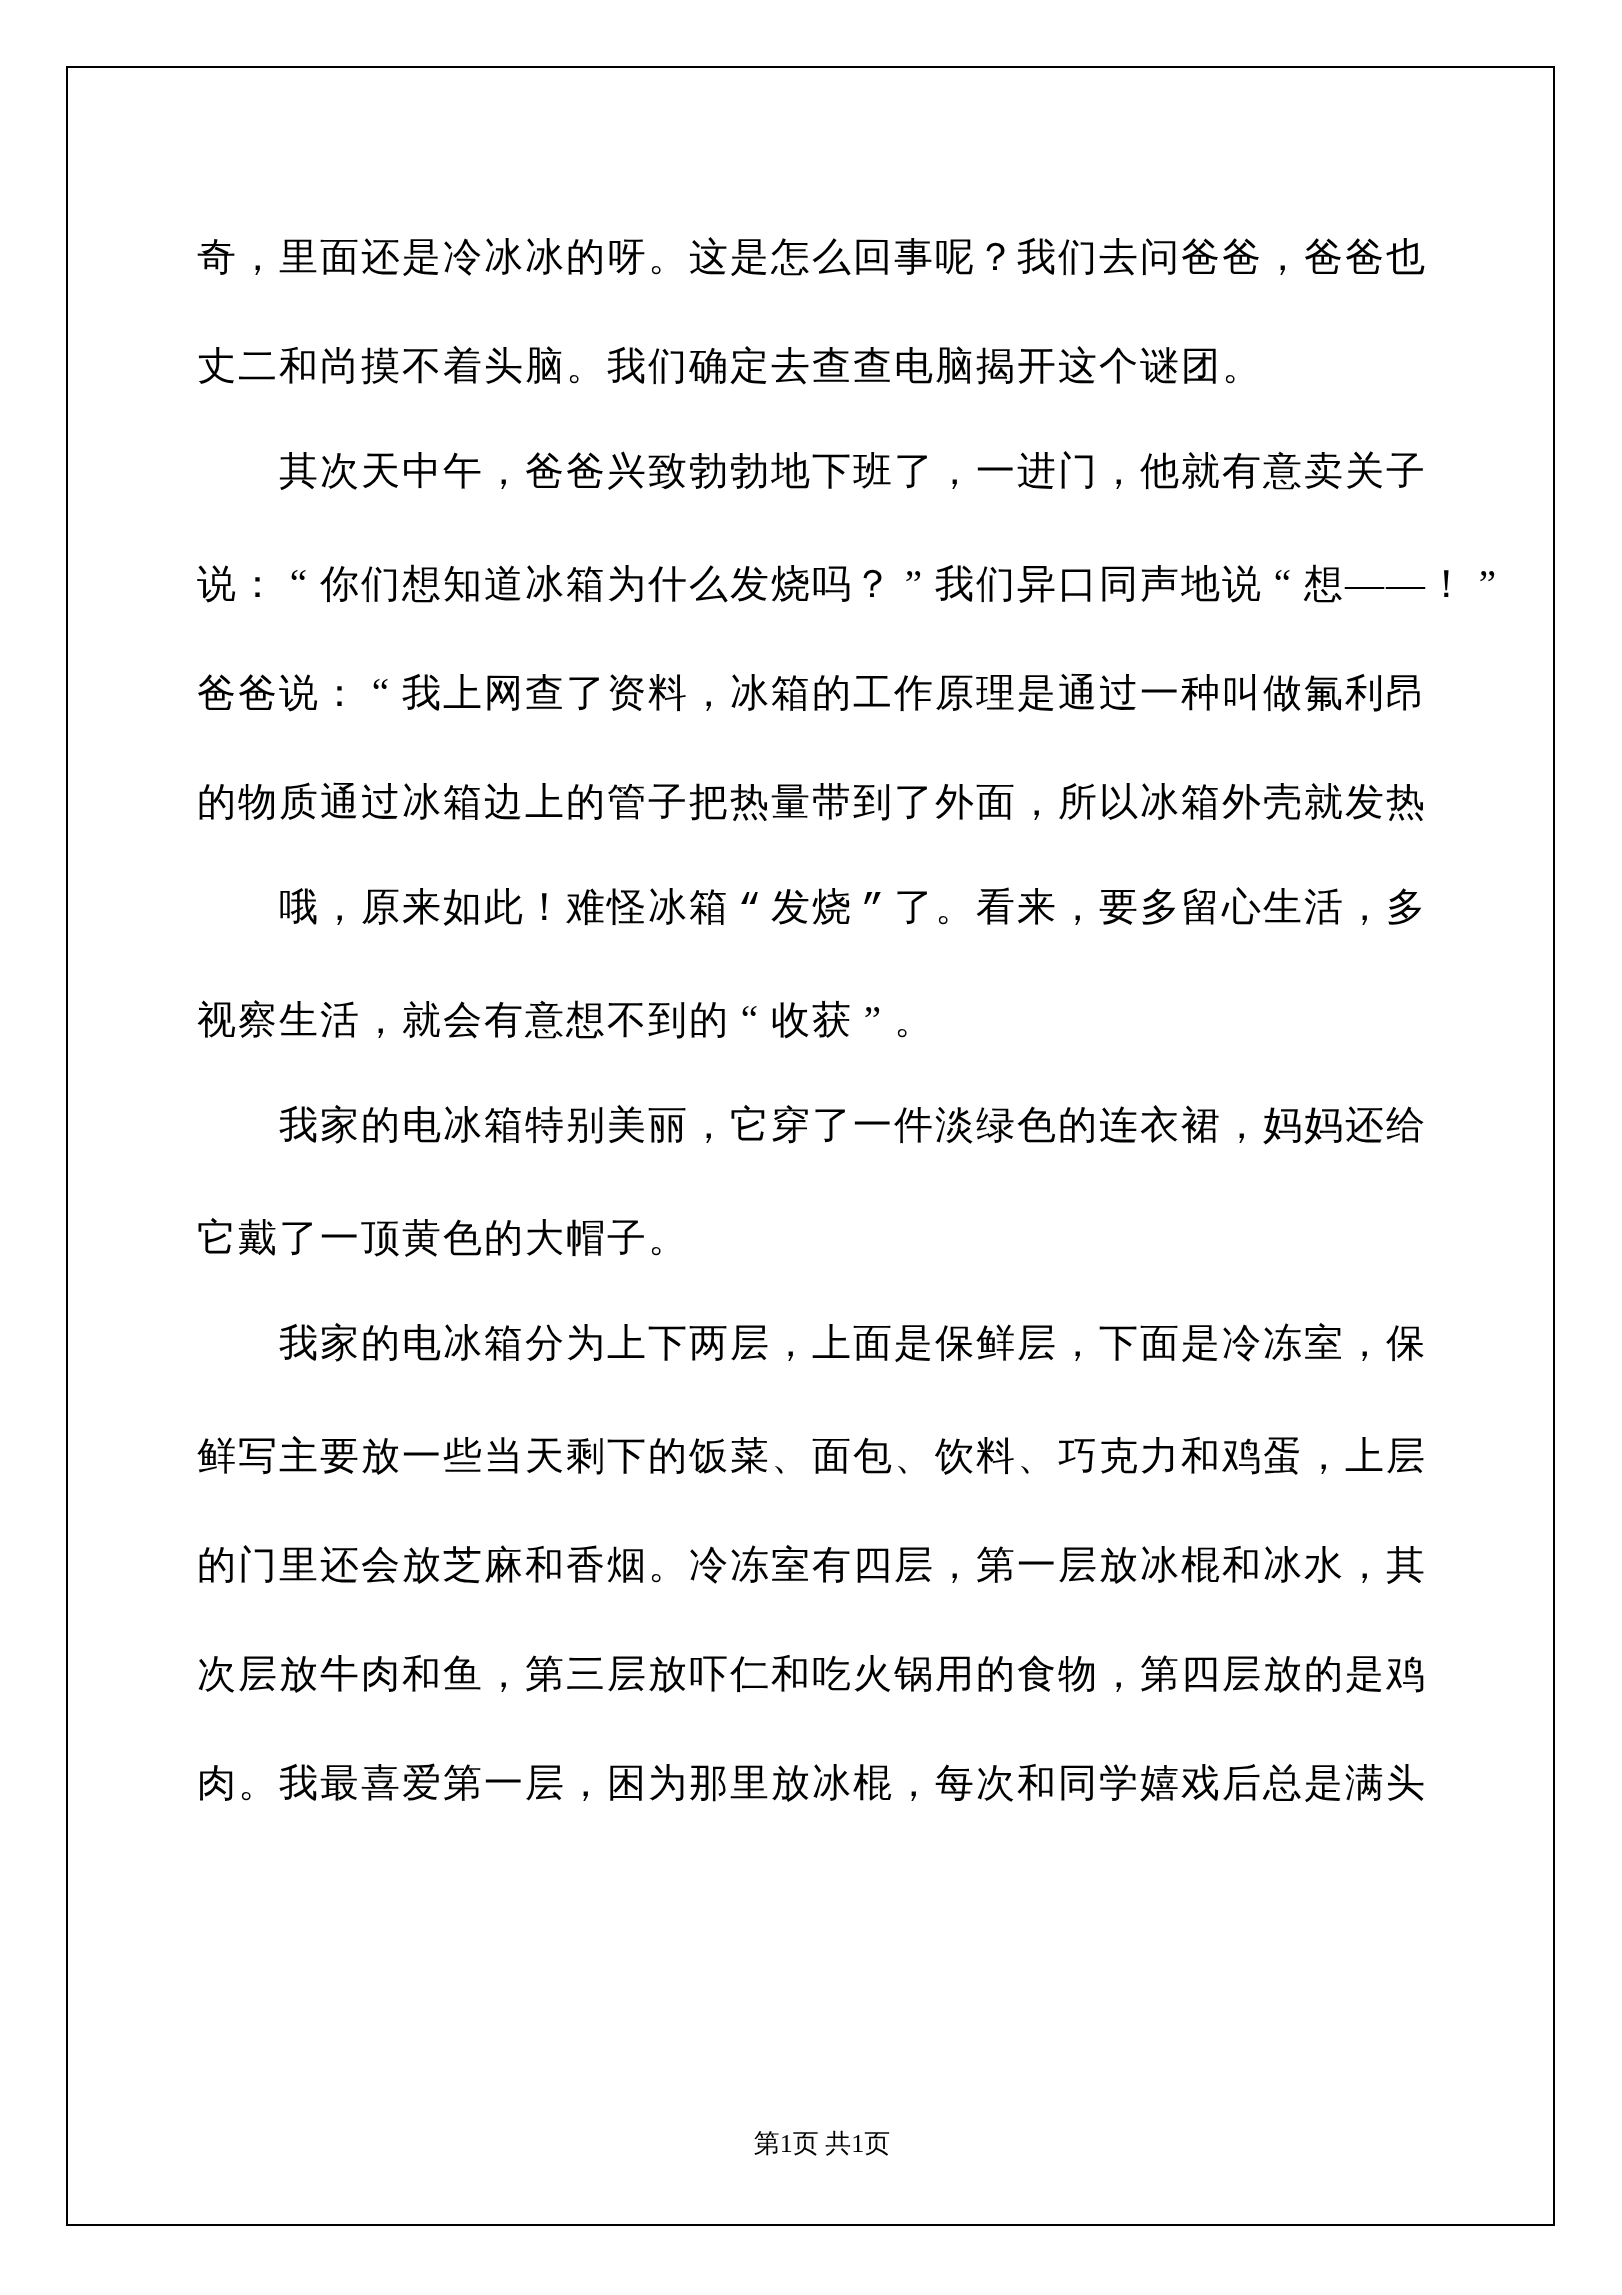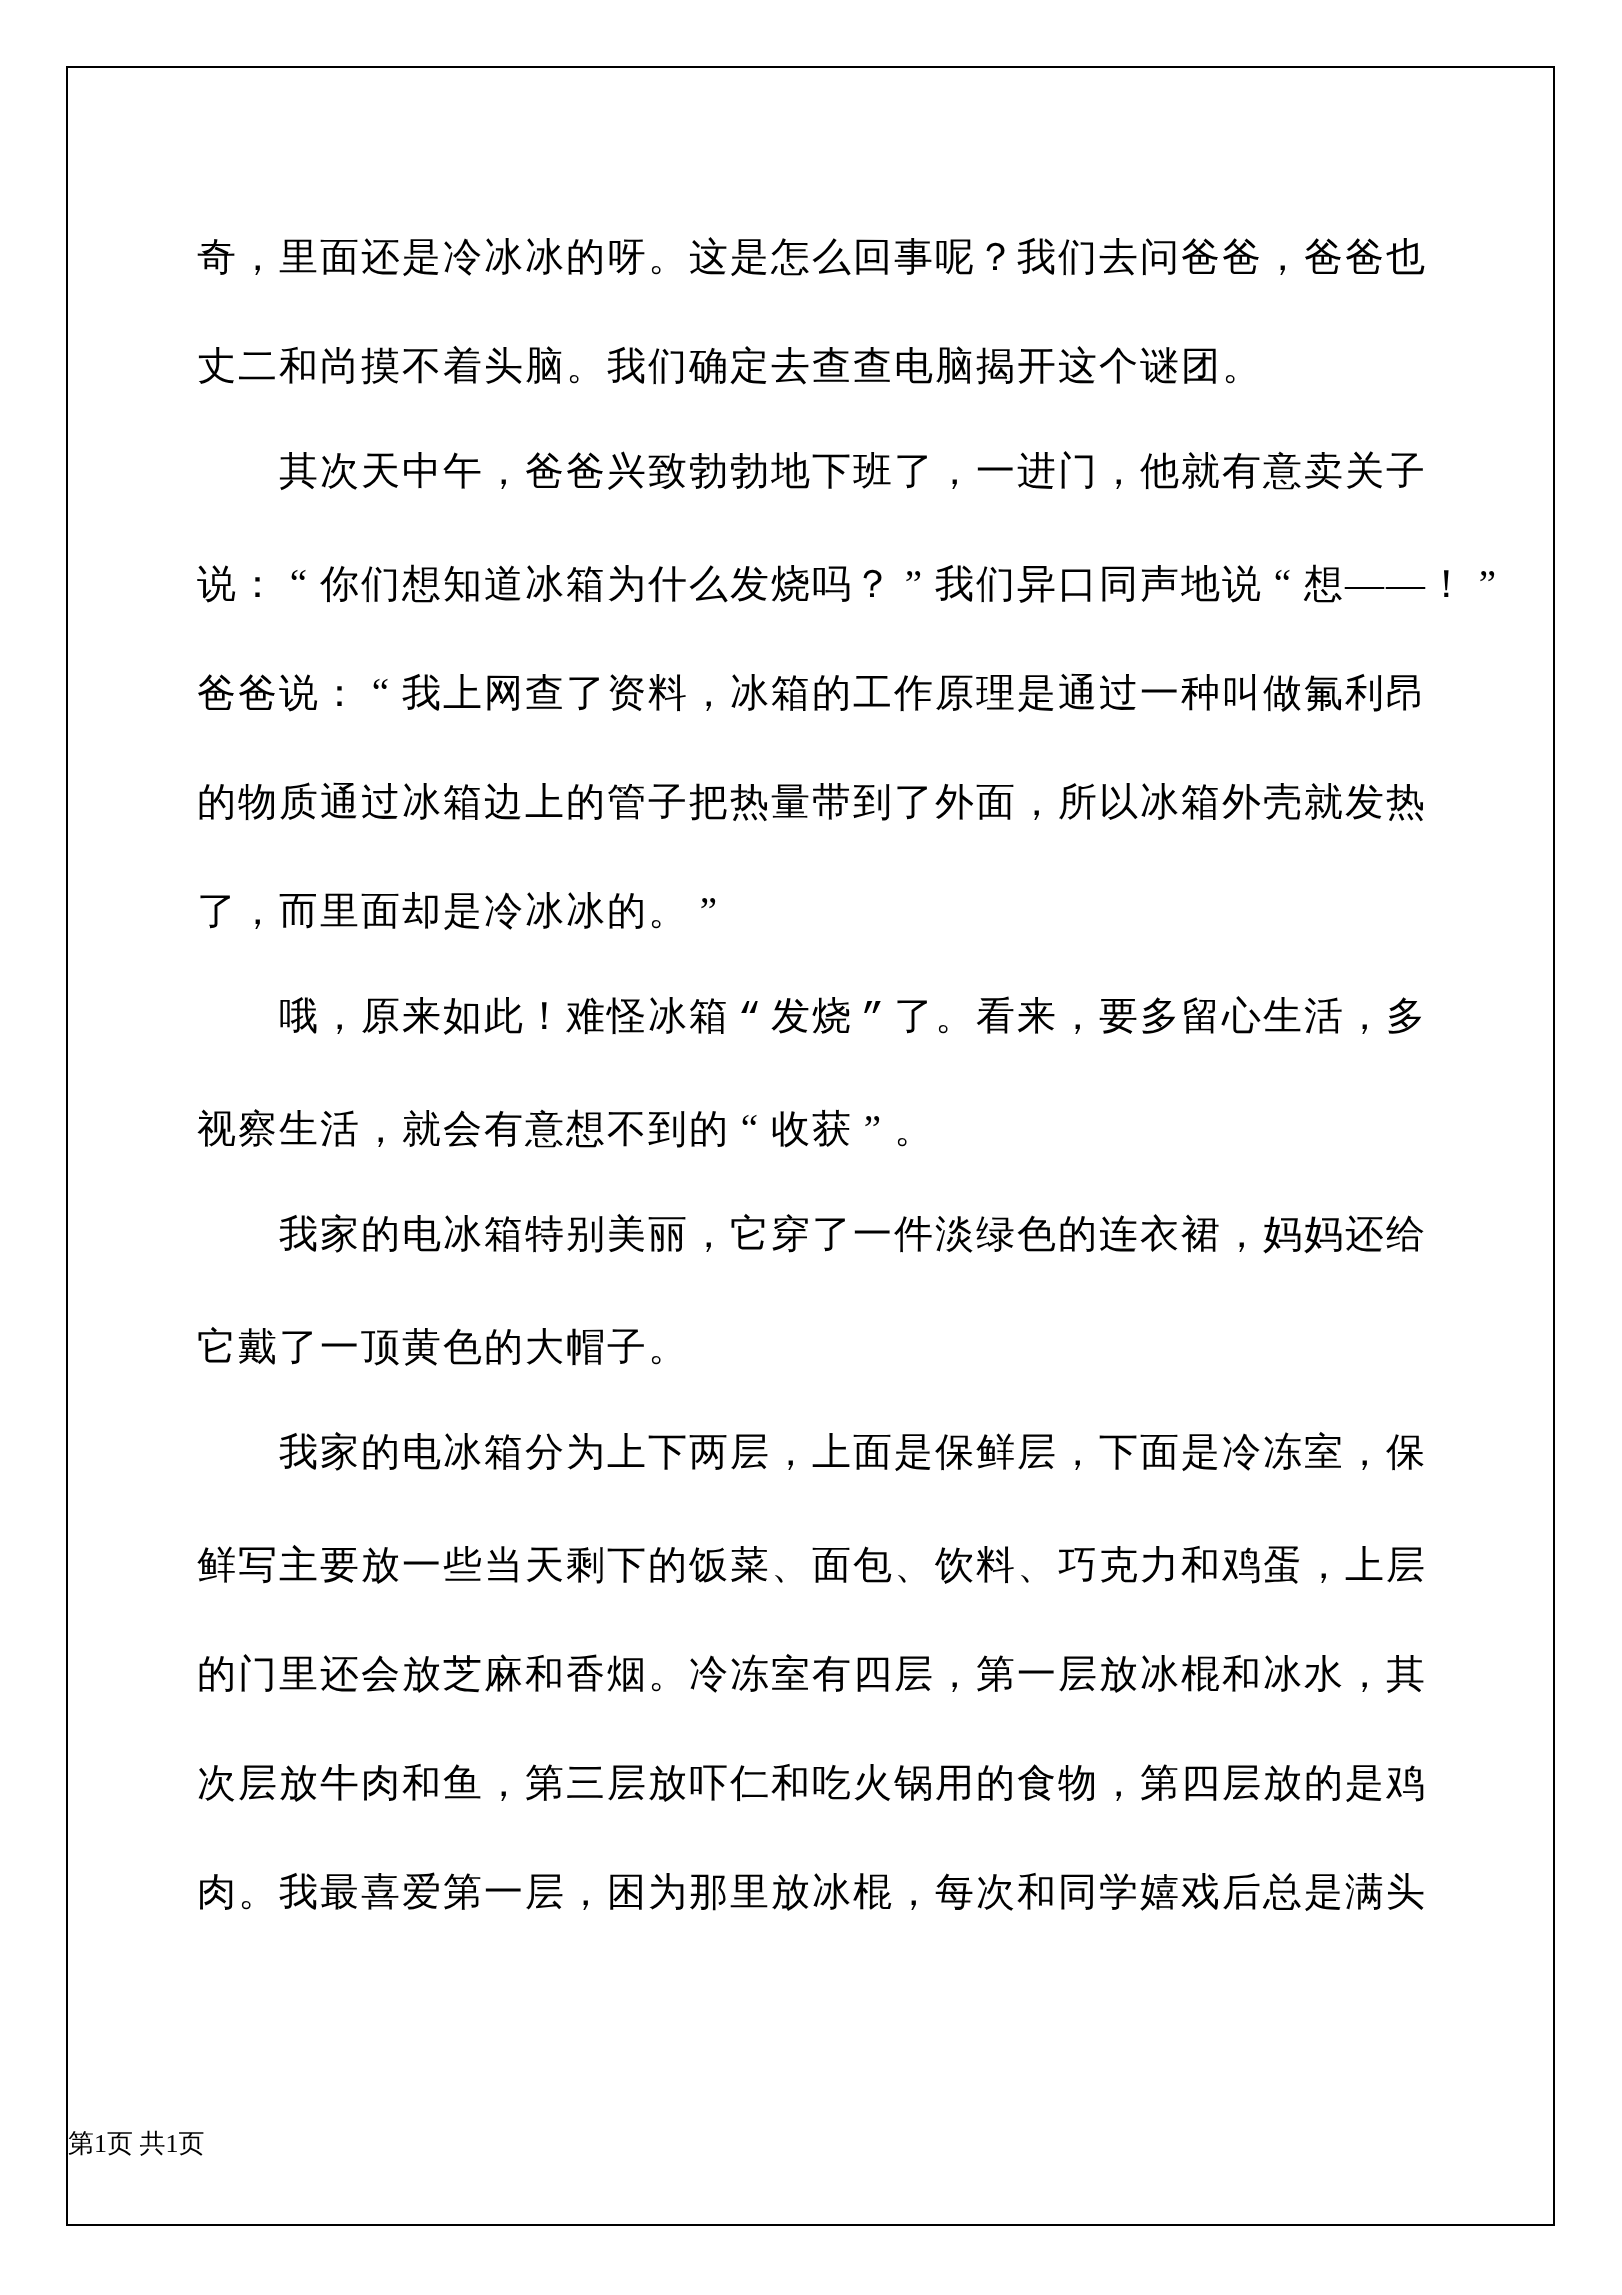--- a/index.html
+++ b/index.html
@@ -57,36 +57,37 @@
   .cell.half {
     width: 20.4px;
   }
   .footer {
     position: absolute;
     left: 0;
     top: 2057px;  
     width: 1484px;
     height: 38px;
     line-height: 38px;
+    text-align: center;
     font-size: 26px;
+    padding-left: 12px;
   }
 </style>
 </head>
 <body>
 
 <div class="page">
   <div class="page-border">
     <div class="text-area" id="lines-container">
         <div class="line"><span class="cell">奇</span><span class="cell">，</span><span class="cell">里</span><span class="cell">面</span><span class="cell">还</span><span class="cell">是</span><span class="cell">冷</span><span class="cell">冰</span><span class="cell">冰</span><span class="cell">的</span><span class="cell">呀</span><span class="cell">。</span><span class="cell">这</span><span class="cell">是</span><span class="cell">怎</span><span class="cell">么</span><span class="cell">回</span><span class="cell">事</span><span class="cell">呢</span><span class="cell">？</span><span class="cell">我</span><span class="cell">们</span><span class="cell">去</span><span class="cell">问</span><span class="cell">爸</span><span class="cell">爸</span><span class="cell">，</span><span class="cell">爸</span><span class="cell">爸</span><span class="cell">也</span></div>
         <div class="line"><span class="cell">丈</span><span class="cell">二</span><span class="cell">和</span><span class="cell">尚</span><span class="cell">摸</span><span class="cell">不</span><span class="cell">着</span><span class="cell">头</span><span class="cell">脑</span><span class="cell">。</span><span class="cell">我</span><span class="cell">们</span><span class="cell">确</span><span class="cell">定</span><span class="cell">去</span><span class="cell">查</span><span class="cell">查</span><span class="cell">电</span><span class="cell">脑</span><span class="cell">揭</span><span class="cell">开</span><span class="cell">这</span><span class="cell">个</span><span class="cell">谜</span><span class="cell">团</span><span class="cell">。</span></div>
         <div class="line indent"><span class="cell">其</span><span class="cell">次</span><span class="cell">天</span><span class="cell">中</span><span class="cell">午</span><span class="cell">，</span><span class="cell">爸</span><span class="cell">爸</span><span class="cell">兴</span><span class="cell">致</span><span class="cell">勃</span><span class="cell">勃</span><span class="cell">地</span><span class="cell">下</span><span class="cell">班</span><span class="cell">了</span><span class="cell">，</span><span class="cell">一</span><span class="cell">进</span><span class="cell">门</span><span class="cell">，</span><span class="cell">他</span><span class="cell">就</span><span class="cell">有</span><span class="cell">意</span><span class="cell">卖</span><span class="cell">关</span><span class="cell">子</span></div>
         <div class="line"><span class="cell">说</span><span class="cell">：</span><span class="cell">“</span><span class="cell">你</span><span class="cell">们</span><span class="cell">想</span><span class="cell">知</span><span class="cell">道</span><span class="cell">冰</span><span class="cell">箱</span><span class="cell">为</span><span class="cell">什</span><span class="cell">么</span><span class="cell">发</span><span class="cell">烧</span><span class="cell">吗</span><span class="cell">？</span><span class="cell">”</span><span class="cell">我</span><span class="cell">们</span><span class="cell">异</span><span class="cell">口</span><span class="cell">同</span><span class="cell">声</span><span class="cell">地</span><span class="cell">说</span><span class="cell">“</span><span class="cell">想</span><span class="cell">—</span><span class="cell">—</span><span class="cell">！</span><span class="cell">”</span></div>
         <div class="line"><span class="cell">爸</span><span class="cell">爸</span><span class="cell">说</span><span class="cell">：</span><span class="cell">“</span><span class="cell">我</span><span class="cell">上</span><span class="cell">网</span><span class="cell">查</span><span class="cell">了</span><span class="cell">资</span><span class="cell">料</span><span class="cell">，</span><span class="cell">冰</span><span class="cell">箱</span><span class="cell">的</span><span class="cell">工</span><span class="cell">作</span><span class="cell">原</span><span class="cell">理</span><span class="cell">是</span><span class="cell">通</span><span class="cell">过</span><span class="cell">一</span><span class="cell">种</span><span class="cell">叫</span><span class="cell">做</span><span class="cell">氟</span><span class="cell">利</span><span class="cell">昂</span></div>
         <div class="line"><span class="cell">的</span><span class="cell">物</span><span class="cell">质</span><span class="cell">通</span><span class="cell">过</span><span class="cell">冰</span><span class="cell">箱</span><span class="cell">边</span><span class="cell">上</span><span class="cell">的</span><span class="cell">管</span><span class="cell">子</span><span class="cell">把</span><span class="cell">热</span><span class="cell">量</span><span class="cell">带</span><span class="cell">到</span><span class="cell">了</span><span class="cell">外</span><span class="cell">面</span><span class="cell">，</span><span class="cell">所</span><span class="cell">以</span><span class="cell">冰</span><span class="cell">箱</span><span class="cell">外</span><span class="cell">壳</span><span class="cell">就</span><span class="cell">发</span><span class="cell">热</span></div>
-        <div class="line"><span class="cell">了</span><span class="cell">，</span><span class="cell">而</span><span class="cell">里</span><span class="cell">面</span><span class="cell">却</span><span class="cell">是</span><span class="cell">冷</span><span class="cell">冰</span><span class="cell">冰</span><span class="cell">的</span><span class="cell">。</span><span class="cell">”</span></div>
         <div class="line indent"><span class="cell">哦</span><span class="cell">，</span><span class="cell">原</span><span class="cell">来</span><span class="cell">如</span><span class="cell">此</span><span class="cell">！</span><span class="cell">难</span><span class="cell">怪</span><span class="cell">冰</span><span class="cell">箱</span><span class="cell">“</span><span class="cell">发</span><span class="cell">烧</span><span class="cell">”</span><span class="cell">了</span><span class="cell">。</span><span class="cell">看</span><span class="cell">来</span><span class="cell">，</span><span class="cell">要</span><span class="cell">多</span><span class="cell">留</span><span class="cell">心</span><span class="cell">生</span><span class="cell">活</span><span class="cell">，</span><span class="cell">多</span></div>
         <div class="line"><span class="cell">视</span><span class="cell">察</span><span class="cell">生</span><span class="cell">活</span><span class="cell">，</span><span class="cell">就</span><span class="cell">会</span><span class="cell">有</span><span class="cell">意</span><span class="cell">想</span><span class="cell">不</span><span class="cell">到</span><span class="cell">的</span><span class="cell">“</span><span class="cell">收</span><span class="cell">获</span><span class="cell">”</span><span class="cell">。</span></div>
         <div class="line indent"><span class="cell">我</span><span class="cell">家</span><span class="cell">的</span><span class="cell">电</span><span class="cell">冰</span><span class="cell">箱</span><span class="cell">特</span><span class="cell">别</span><span class="cell">美</span><span class="cell">丽</span><span class="cell">，</span><span class="cell">它</span><span class="cell">穿</span><span class="cell">了</span><span class="cell">一</span><span class="cell">件</span><span class="cell">淡</span><span class="cell">绿</span><span class="cell">色</span><span class="cell">的</span><span class="cell">连</span><span class="cell">衣</span><span class="cell">裙</span><span class="cell">，</span><span class="cell">妈</span><span class="cell">妈</span><span class="cell">还</span><span class="cell">给</span></div>
         <div class="line"><span class="cell">它</span><span class="cell">戴</span><span class="cell">了</span><span class="cell">一</span><span class="cell">顶</span><span class="cell">黄</span><span class="cell">色</span><span class="cell">的</span><span class="cell">大</span><span class="cell">帽</span><span class="cell">子</span><span class="cell">。</span></div>
         <div class="line indent"><span class="cell">我</span><span class="cell">家</span><span class="cell">的</span><span class="cell">电</span><span class="cell">冰</span><span class="cell">箱</span><span class="cell">分</span><span class="cell">为</span><span class="cell">上</span><span class="cell">下</span><span class="cell">两</span><span class="cell">层</span><span class="cell">，</span><span class="cell">上</span><span class="cell">面</span><span class="cell">是</span><span class="cell">保</span><span class="cell">鲜</span><span class="cell">层</span><span class="cell">，</span><span class="cell">下</span><span class="cell">面</span><span class="cell">是</span><span class="cell">冷</span><span class="cell">冻</span><span class="cell">室</span><span class="cell">，</span><span class="cell">保</span></div>
         <div class="line"><span class="cell">鲜</span><span class="cell">写</span><span class="cell">主</span><span class="cell">要</span><span class="cell">放</span><span class="cell">一</span><span class="cell">些</span><span class="cell">当</span><span class="cell">天</span><span class="cell">剩</span><span class="cell">下</span><span class="cell">的</span><span class="cell">饭</span><span class="cell">菜</span><span class="cell">、</span><span class="cell">面</span><span class="cell">包</span><span class="cell">、</span><span class="cell">饮</span><span class="cell">料</span><span class="cell">、</span><span class="cell">巧</span><span class="cell">克</span><span class="cell">力</span><span class="cell">和</span><span class="cell">鸡</span><span class="cell">蛋</span><span class="cell">，</span><span class="cell">上</span><span class="cell">层</span></div>
         <div class="line"><span class="cell">的</span><span class="cell">门</span><span class="cell">里</span><span class="cell">还</span><span class="cell">会</span><span class="cell">放</span><span class="cell">芝</span><span class="cell">麻</span><span class="cell">和</span><span class="cell">香</span><span class="cell">烟</span><span class="cell">。</span><span class="cell">冷</span><span class="cell">冻</span><span class="cell">室</span><span class="cell">有</span><span class="cell">四</span><span class="cell">层</span><span class="cell">，</span><span class="cell">第</span><span class="cell">一</span><span class="cell">层</span><span class="cell">放</span><span class="cell">冰</span><span class="cell">棍</span><span class="cell">和</span><span class="cell">冰</span><span class="cell">水</span><span class="cell">，</span><span class="cell">其</span></div>
         <div class="line"><span class="cell">次</span><span class="cell">层</span><span class="cell">放</span><span class="cell">牛</span><span class="cell">肉</span><span class="cell">和</span><span class="cell">鱼</span><span class="cell">，</span><span class="cell">第</span><span class="cell">三</span><span class="cell">层</span><span class="cell">放</span><span class="cell">吓</span><span class="cell">仁</span><span class="cell">和</span><span class="cell">吃</span><span class="cell">火</span><span class="cell">锅</span><span class="cell">用</span><span class="cell">的</span><span class="cell">食</span><span class="cell">物</span><span class="cell">，</span><span class="cell">第</span><span class="cell">四</span><span class="cell">层</span><span class="cell">放</span><span class="cell">的</span><span class="cell">是</span><span class="cell">鸡</span></div>
         <div class="line"><span class="cell">肉</span><span class="cell">。</span><span class="cell">我</span><span class="cell">最</span><span class="cell">喜</span><span class="cell">爱</span><span class="cell">第</span><span class="cell">一</span><span class="cell">层</span><span class="cell">，</span><span class="cell">困</span><span class="cell">为</span><span class="cell">那</span><span class="cell">里</span><span class="cell">放</span><span class="cell">冰</span><span class="cell">棍</span><span class="cell">，</span><span class="cell">每</span><span class="cell">次</span><span class="cell">和</span><span class="cell">同</span><span class="cell">学</span><span class="cell">嬉</span><span class="cell">戏</span><span class="cell">后</span><span class="cell">总</span><span class="cell">是</span><span class="cell">满</span><span class="cell">头</span></div>
       </div>

